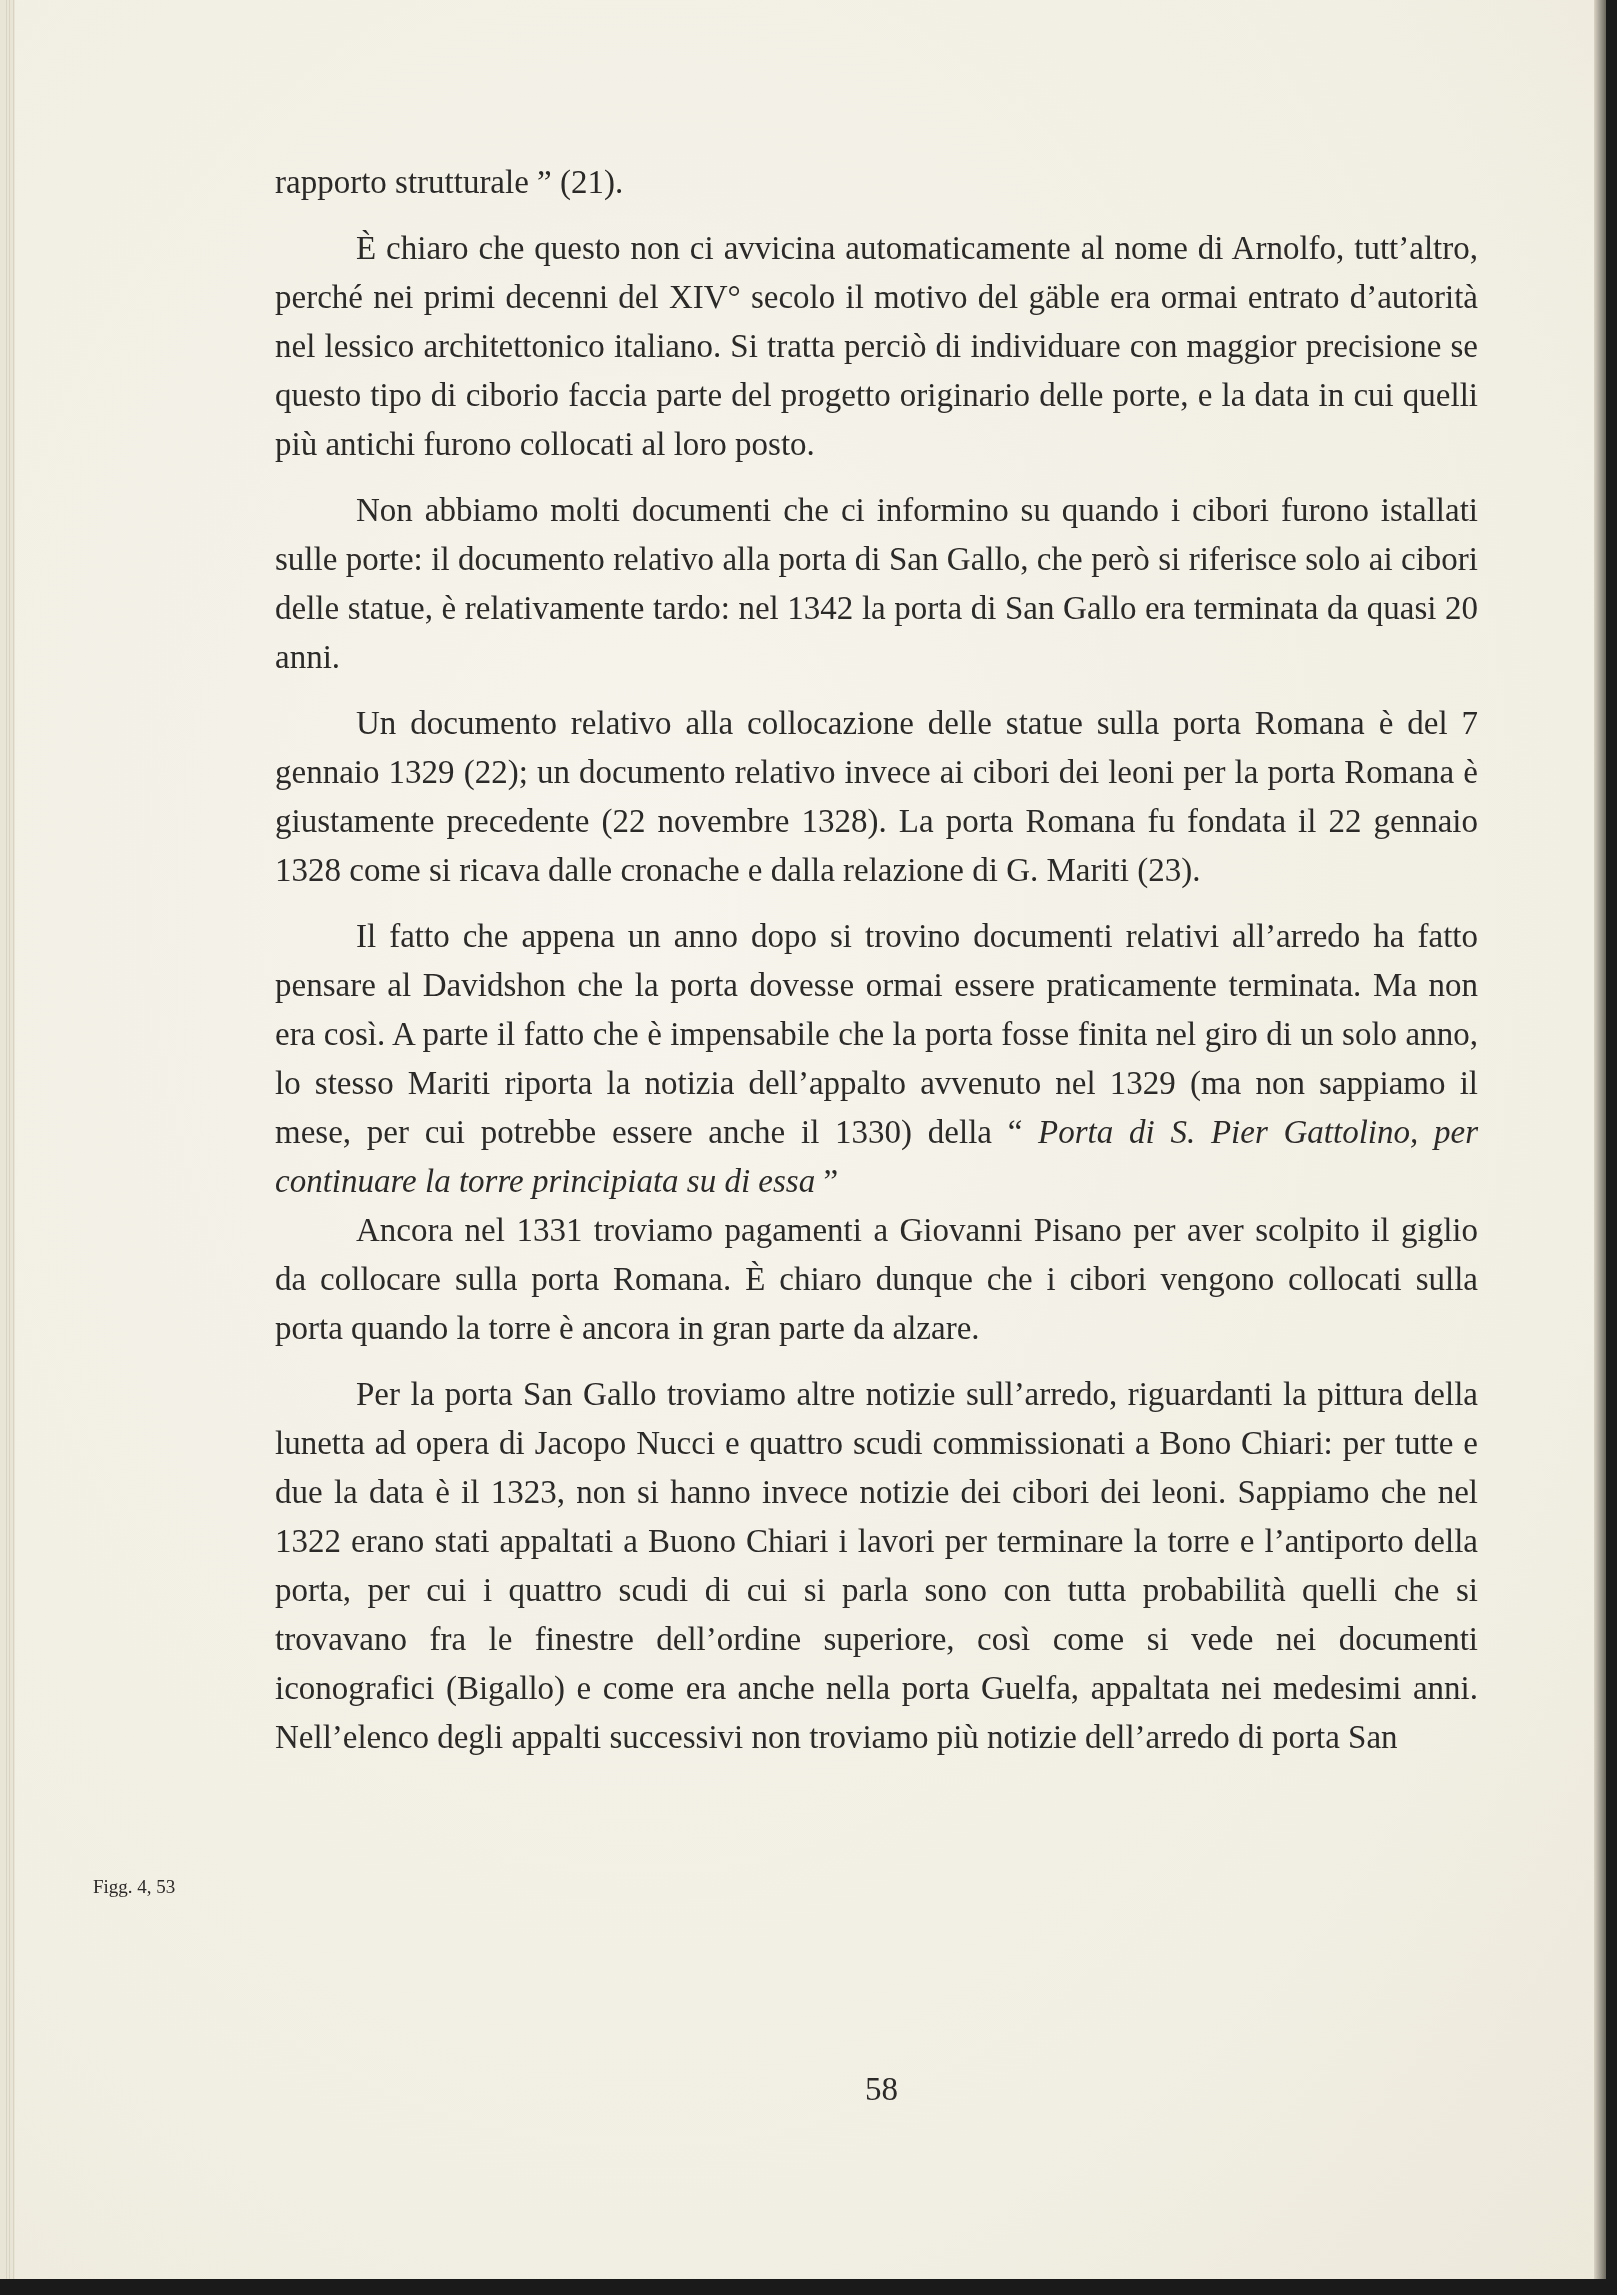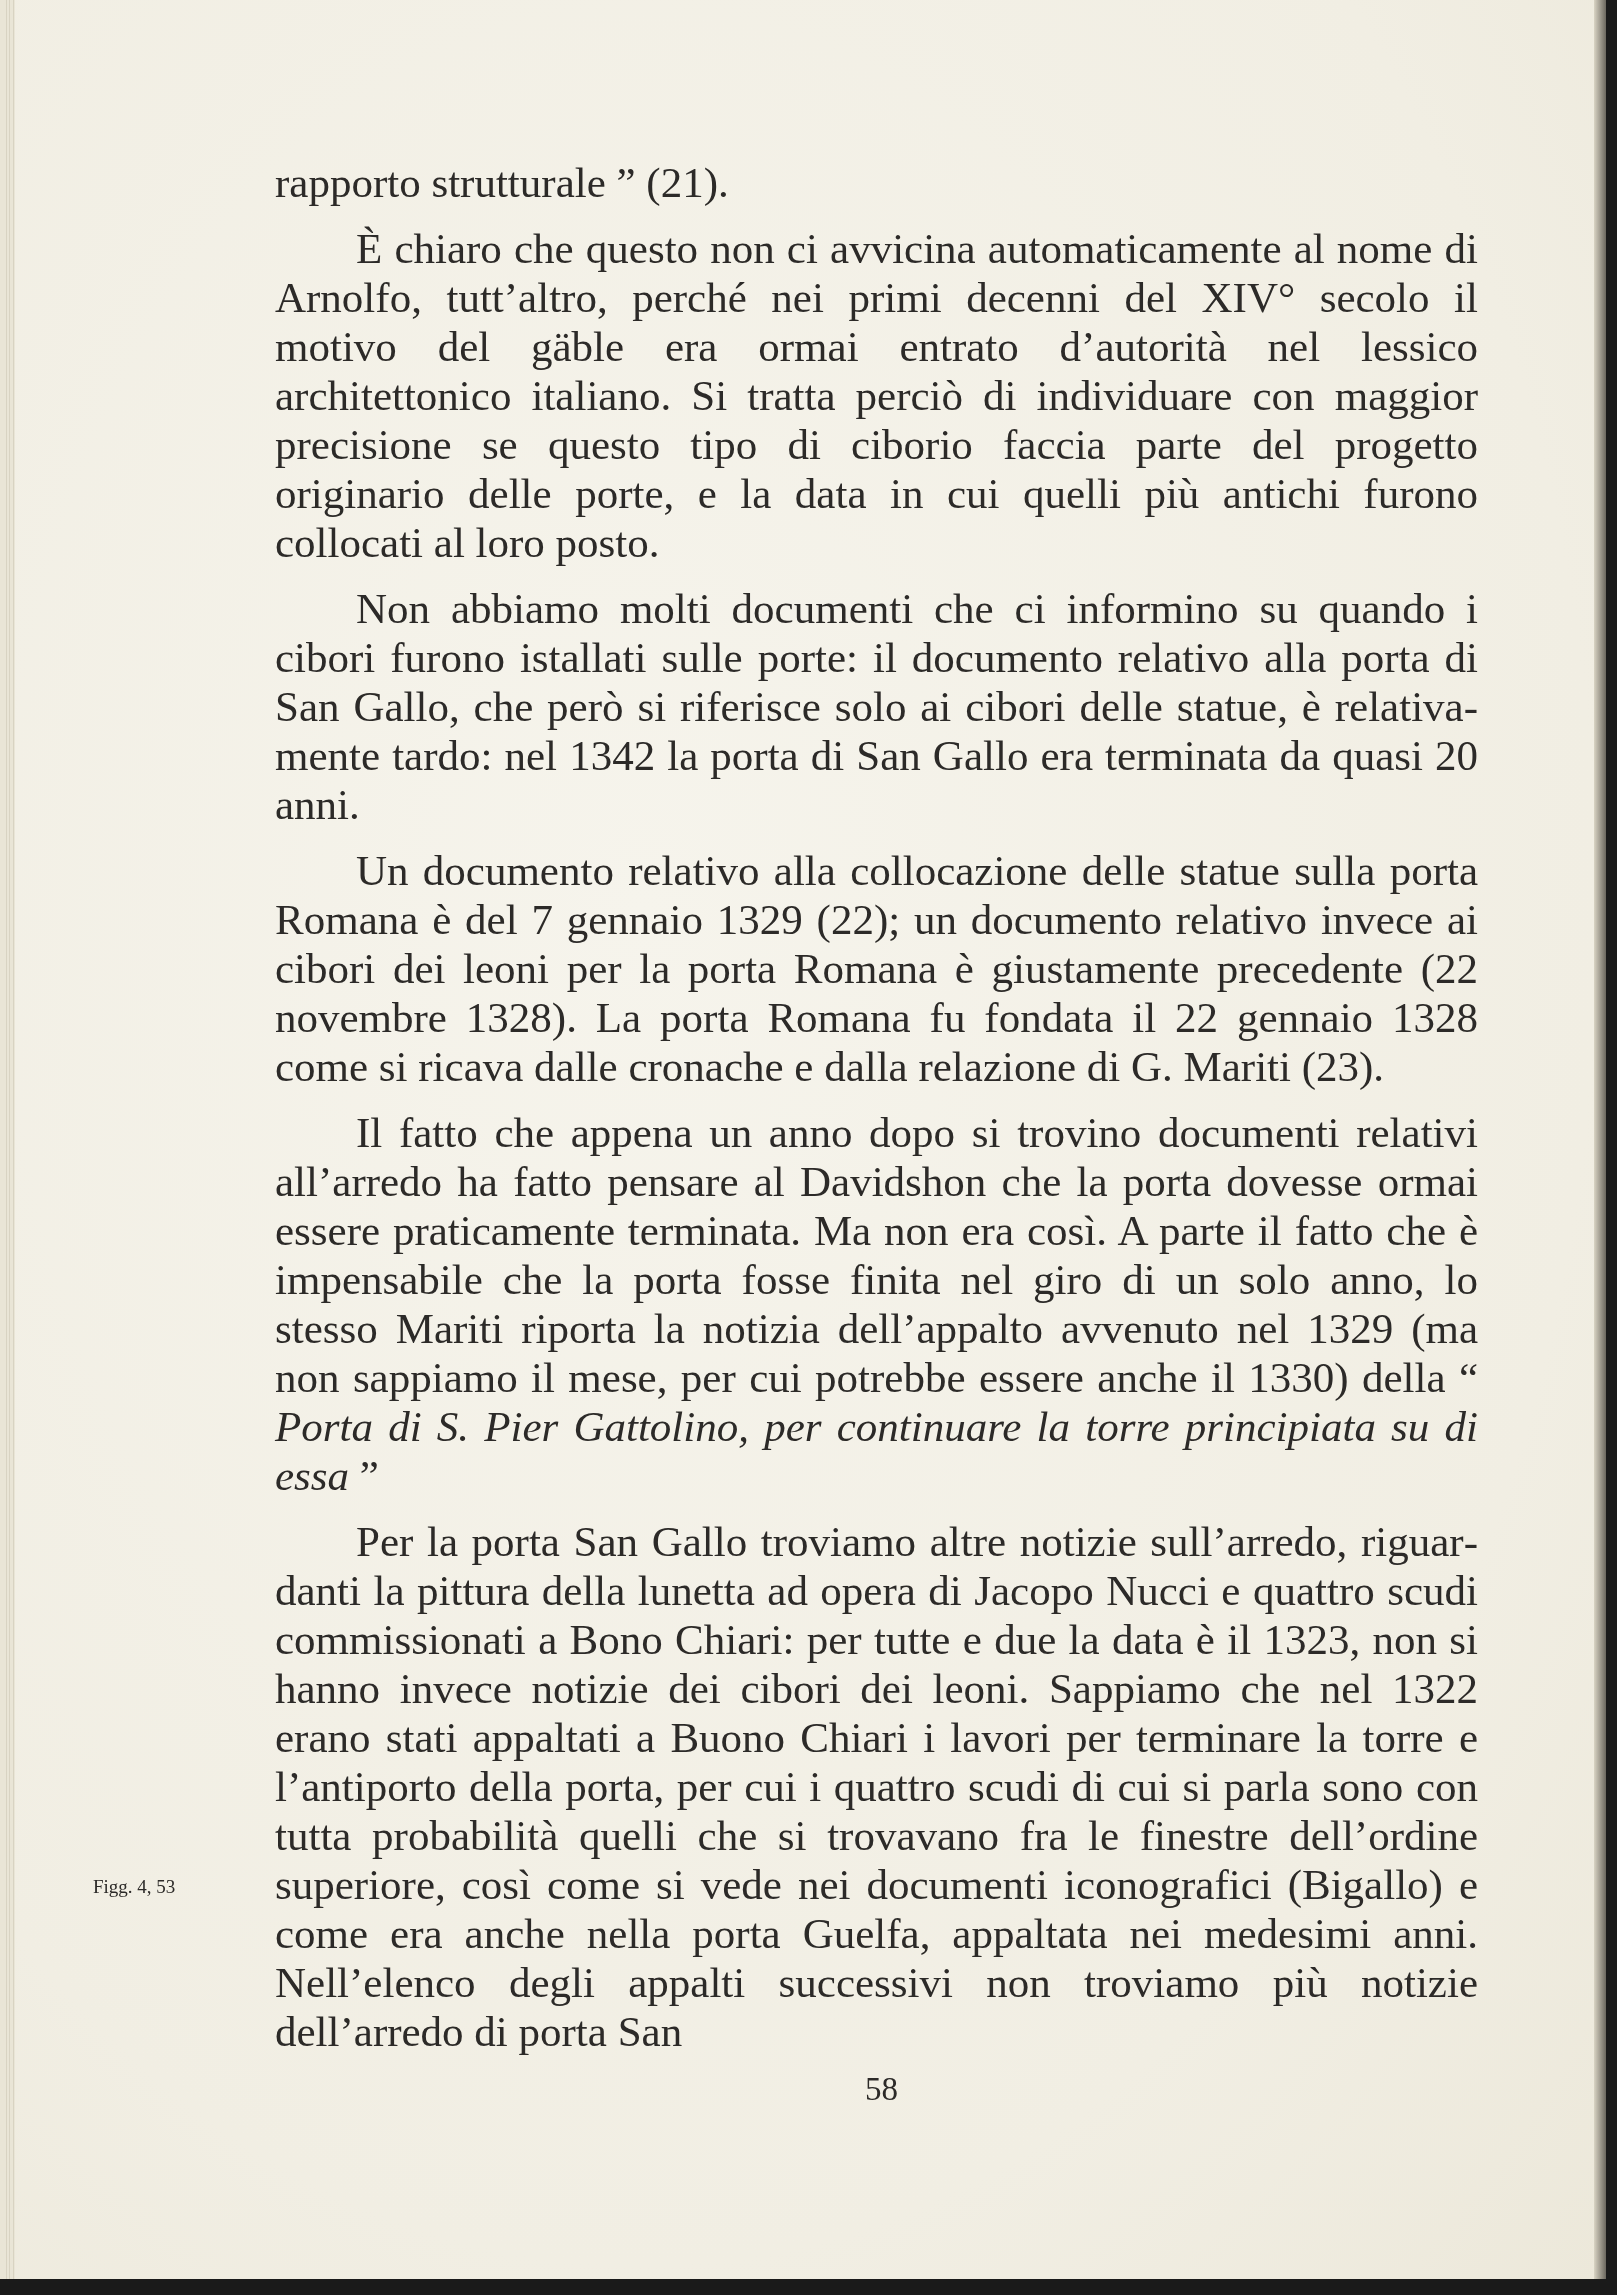--- a/index.html
+++ b/index.html
@@ -18,21 +18,21 @@
       position: absolute; left: 0; top: 0; width: 15.3px; height: 2279px;
       background: repeating-linear-gradient(90deg, #e9e5d6 0px, #e9e5d6 2.5px, #d8d3c2 2.5px, #d8d3c2 3.4px);
     }
     .right-shadow {
       position: absolute; right: 0; top: 0; width: 12px; height: 2279px;
       background: linear-gradient(90deg, #d9d4c4, #6b675e);
     }
     .text-block {
       position: absolute; left: 275px; top: 158px; width: 1203px;
       font-family: "Liberation Serif", serif;
-      font-size: 43px;
+      font-size: 33px;
       line-height: 49px;
       color: #2c2a28;
       text-align: justify;
     }
     .text-block p { margin: 0; }
     .text-block p.indent { text-indent: 81px; }
     .text-block p.gap { margin-top: 17px; }
     .text-block em { font-style: italic; }
     .margin-note {
       position: absolute; left: 93px; top: 1876px;
@@ -51,19 +51,20 @@
 <div class="page">
   <div class="page-edges"></div>
   <div class="right-shadow"></div>
 
   <div class="text-block">
     <p>rapporto strutturale ” (21).</p>
     <p class="indent gap">È chiaro che questo non ci avvicina automaticamente al nome di Arnolfo, tutt’altro, perché nei primi decenni del XIV° secolo il motivo del gäble era ormai entrato d’autorità nel lessico architettonico italia­no. Si tratta perciò di individuare con maggior precisione se questo tipo di ciborio faccia parte del progetto originario delle porte, e la data in cui quelli più antichi furono collocati al loro posto.</p>
     <p class="indent gap">Non abbiamo molti documenti che ci informino su quando i cibori furono istallati sulle porte: il documento relativo alla porta di San Gallo, che però si riferisce solo ai cibori delle statue, è relativa­mente tardo: nel 1342 la porta di San Gallo era terminata da quasi 20 anni.</p>
     <p class="indent gap">Un documento relativo alla collocazione delle statue sulla porta Romana è del 7 gennaio 1329 (22); un documento relativo invece ai cibori dei leoni per la porta Romana è giustamente precedente (22 novembre 1328). La porta Romana fu fondata il 22 gennaio 1328 come si ricava dalle cronache e dalla relazione di G. Mariti (23).</p>
     <p class="indent gap"><span>Il fatto che appena un anno dopo si trovino documenti relativi all’arredo ha fatto pensare al Davidshon che la porta dovesse ormai essere praticamente terminata. Ma non era così. A parte il fatto che è impensabile che la porta fosse finita nel giro di un solo anno, lo stesso Mariti riporta la notizia dell’appalto avvenuto nel 1329 (ma non sappiamo il mese, per cui potrebbe essere anche il 1330) della “ </span><em>Porta di S. Pier Gattolino, per continuare la torre principiata su di essa</em><span> ”</span></p>
+    <p class="indent">Ancora nel 1331 troviamo pagamenti a Giovanni Pisano per aver scolpito il giglio da collocare sulla porta Romana. È chiaro dunque che i cibori vengono collocati sulla porta quando la torre è ancora in gran parte da alzare.</p>
     <p class="indent gap">Per la porta San Gallo troviamo altre notizie sull’arredo, riguar­danti la pittura della lunetta ad opera di Jacopo Nucci e quattro scudi commissionati a Bono Chiari: per tutte e due la data è il 1323, non si hanno invece notizie dei cibori dei leoni. Sappiamo che nel 1322 erano stati appaltati a Buono Chiari i lavori per terminare la torre e l’antipor­to della porta, per cui i quattro scudi di cui si parla sono con tutta probabilità quelli che si trovavano fra le finestre dell’ordine superiore, così come si vede nei documenti iconografici (Bigallo) e come era anche nella porta Guelfa, appaltata nei medesimi anni. Nell’elenco degli appalti successivi non troviamo più notizie dell’arredo di porta San</p>
   </div>
 
   <div class="margin-note">Figg. 4, 53</div>
   <div class="page-number">58</div>
 </div>
 
 
 </body></html>

